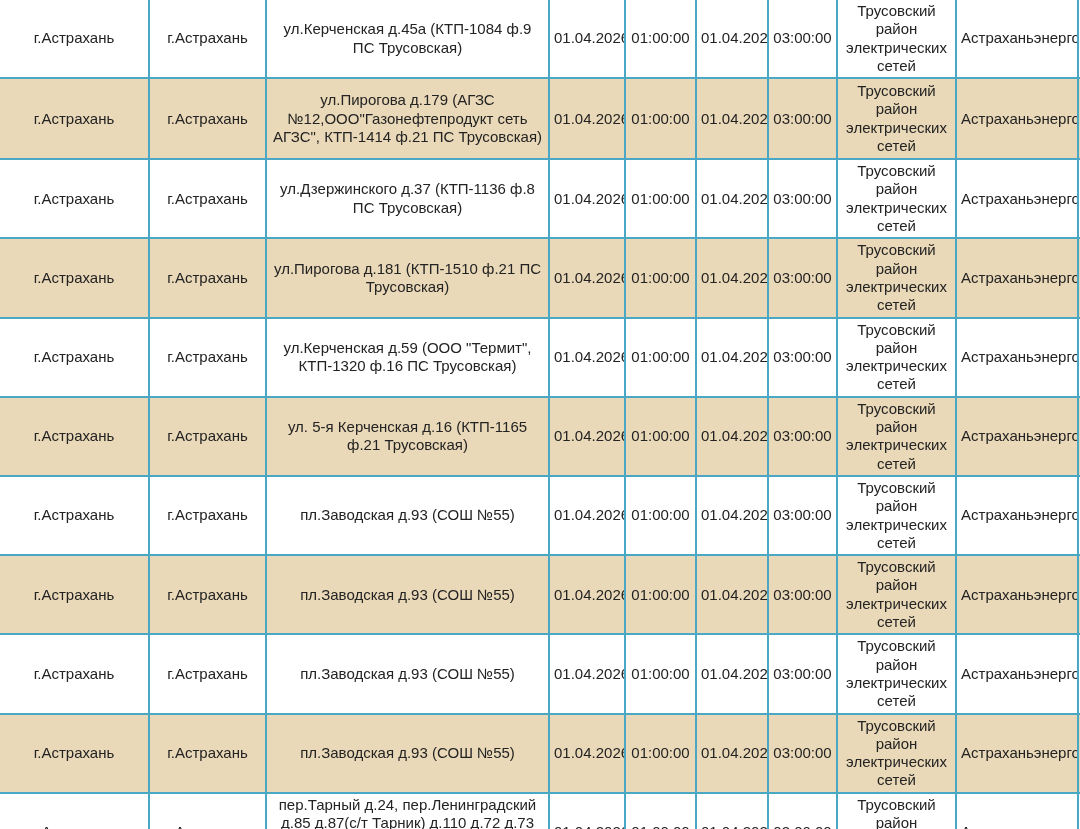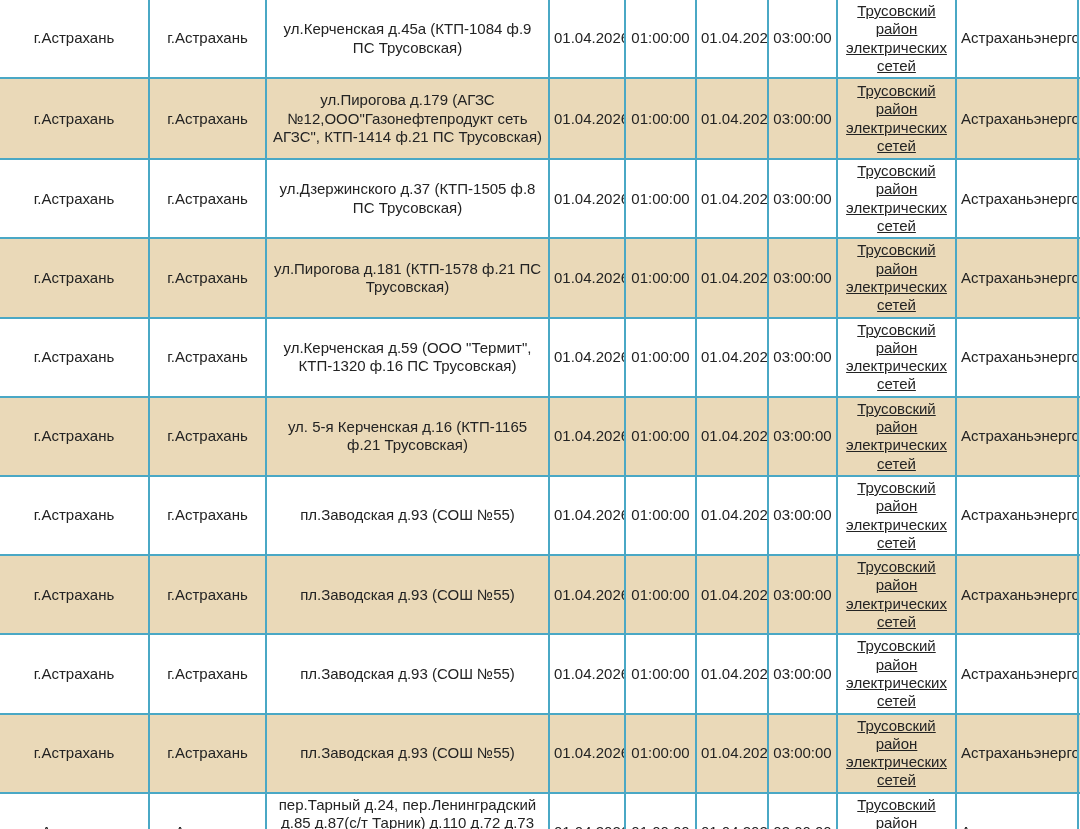--- a/index.html
+++ b/index.html
@@ -40,21 +40,21 @@
   tr { height: 75px; }
   tr:nth-child(1)  { height: 70px; }
   tr:nth-child(2)  { height: 81px; }
   tr:nth-child(3)  { height: 71px; }
   tr:nth-child(4)  { height: 77px; }
   tr:nth-child(5)  { height: 76px; }
   tr:nth-child(11) { height: 74px; }
 
   td.c-address { padding: 0 3px; line-height: 1.2; margin-top: 48px; }
   td.c-date, td.c-time { white-space: nowrap; padding: 0 1px; }
-  td.c-org { line-height: 1.13; padding: 0 2px; text-decoration: underline; }
+  td.c-org { line-height: 1.13; padding: 0 2px; }
   td.c-company { white-space: nowrap; padding: 0; }
   td.c-extra { padding: 0; }
 </style>
 </head>
 <body>
 
 <div class="viewport">
   <table class="outage-table">
     <colgroup>
       <col style="width:150px">
@@ -89,33 +89,33 @@
     <td class="c-time">01:00:00</td>
     <td class="c-date">01.04.2026</td>
     <td class="c-time">03:00:00</td>
     <td class="c-org">Трусовский район электрических сетей</td>
     <td class="c-company">Астраханьэнерго</td>
     <td class="c-extra"></td>
   </tr>
         <tr>
     <td class="c-city">г.Астрахань</td>
     <td class="c-city">г.Астрахань</td>
-    <td class="c-address">ул.Дзержинского д.37 (КТП-1505 ф.8 ПС Трусовская)</td>
-    <td class="c-date">01.04.2026</td>
-    <td class="c-time">01:00:00</td>
-    <td class="c-date">01.04.2026</td>
-    <td class="c-time">03:00:00</td>
-    <td class="c-org">Трусовский район электрических сетей</td>
-    <td class="c-company">Астраханьэнерго</td>
-    <td class="c-extra"></td>
-  </tr>
-        <tr class="alt">
-    <td class="c-city">г.Астрахань</td>
-    <td class="c-city">г.Астрахань</td>
-    <td class="c-address">ул.Пирогова д.181 (КТП-1578 ф.21 ПС Трусовская)</td>
+    <td class="c-address">ул.Дзержинского д.37 (КТП-1136 ф.8 ПС Трусовская)</td>
+    <td class="c-date">01.04.2026</td>
+    <td class="c-time">01:00:00</td>
+    <td class="c-date">01.04.2026</td>
+    <td class="c-time">03:00:00</td>
+    <td class="c-org">Трусовский район электрических сетей</td>
+    <td class="c-company">Астраханьэнерго</td>
+    <td class="c-extra"></td>
+  </tr>
+        <tr class="alt">
+    <td class="c-city">г.Астрахань</td>
+    <td class="c-city">г.Астрахань</td>
+    <td class="c-address">ул.Пирогова д.181 (КТП-1510 ф.21 ПС Трусовская)</td>
     <td class="c-date">01.04.2026</td>
     <td class="c-time">01:00:00</td>
     <td class="c-date">01.04.2026</td>
     <td class="c-time">03:00:00</td>
     <td class="c-org">Трусовский район электрических сетей</td>
     <td class="c-company">Астраханьэнерго</td>
     <td class="c-extra"></td>
   </tr>
         <tr>
     <td class="c-city">г.Астрахань</td>

